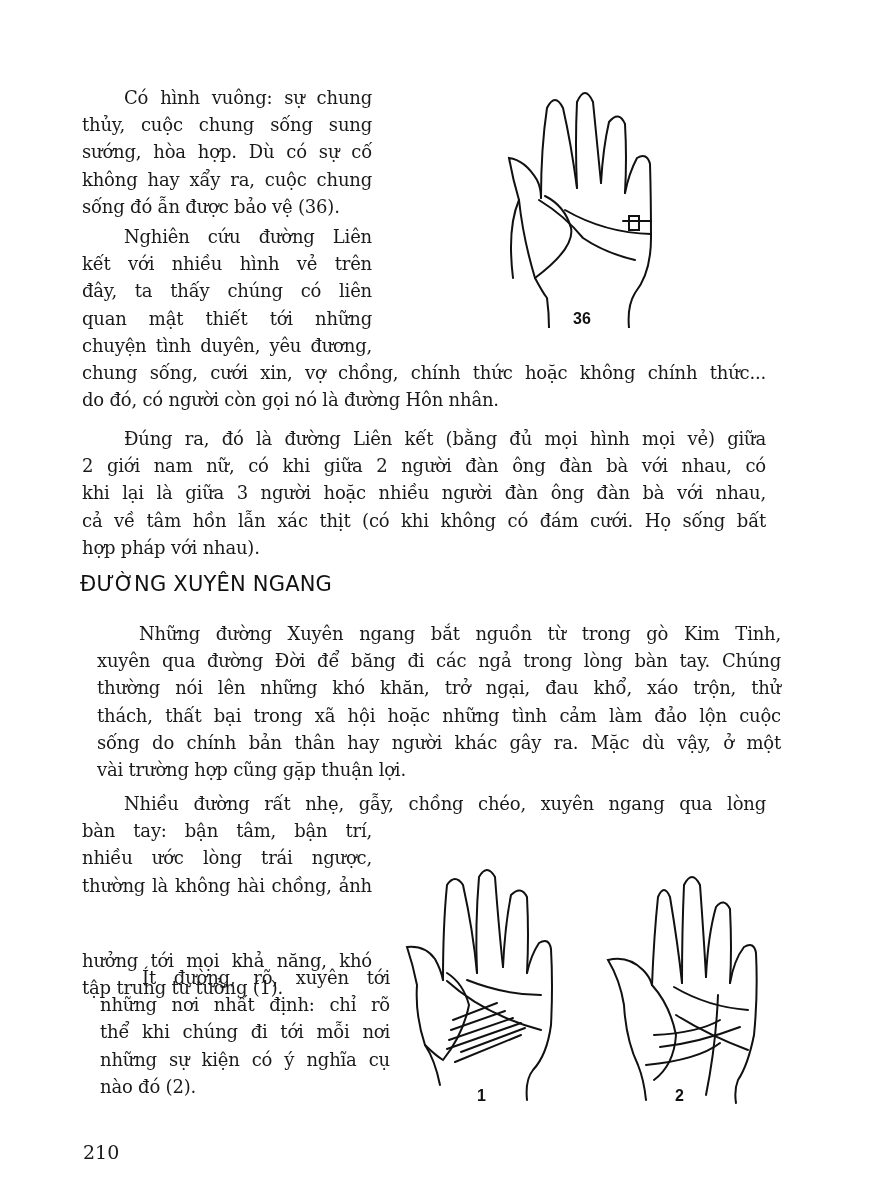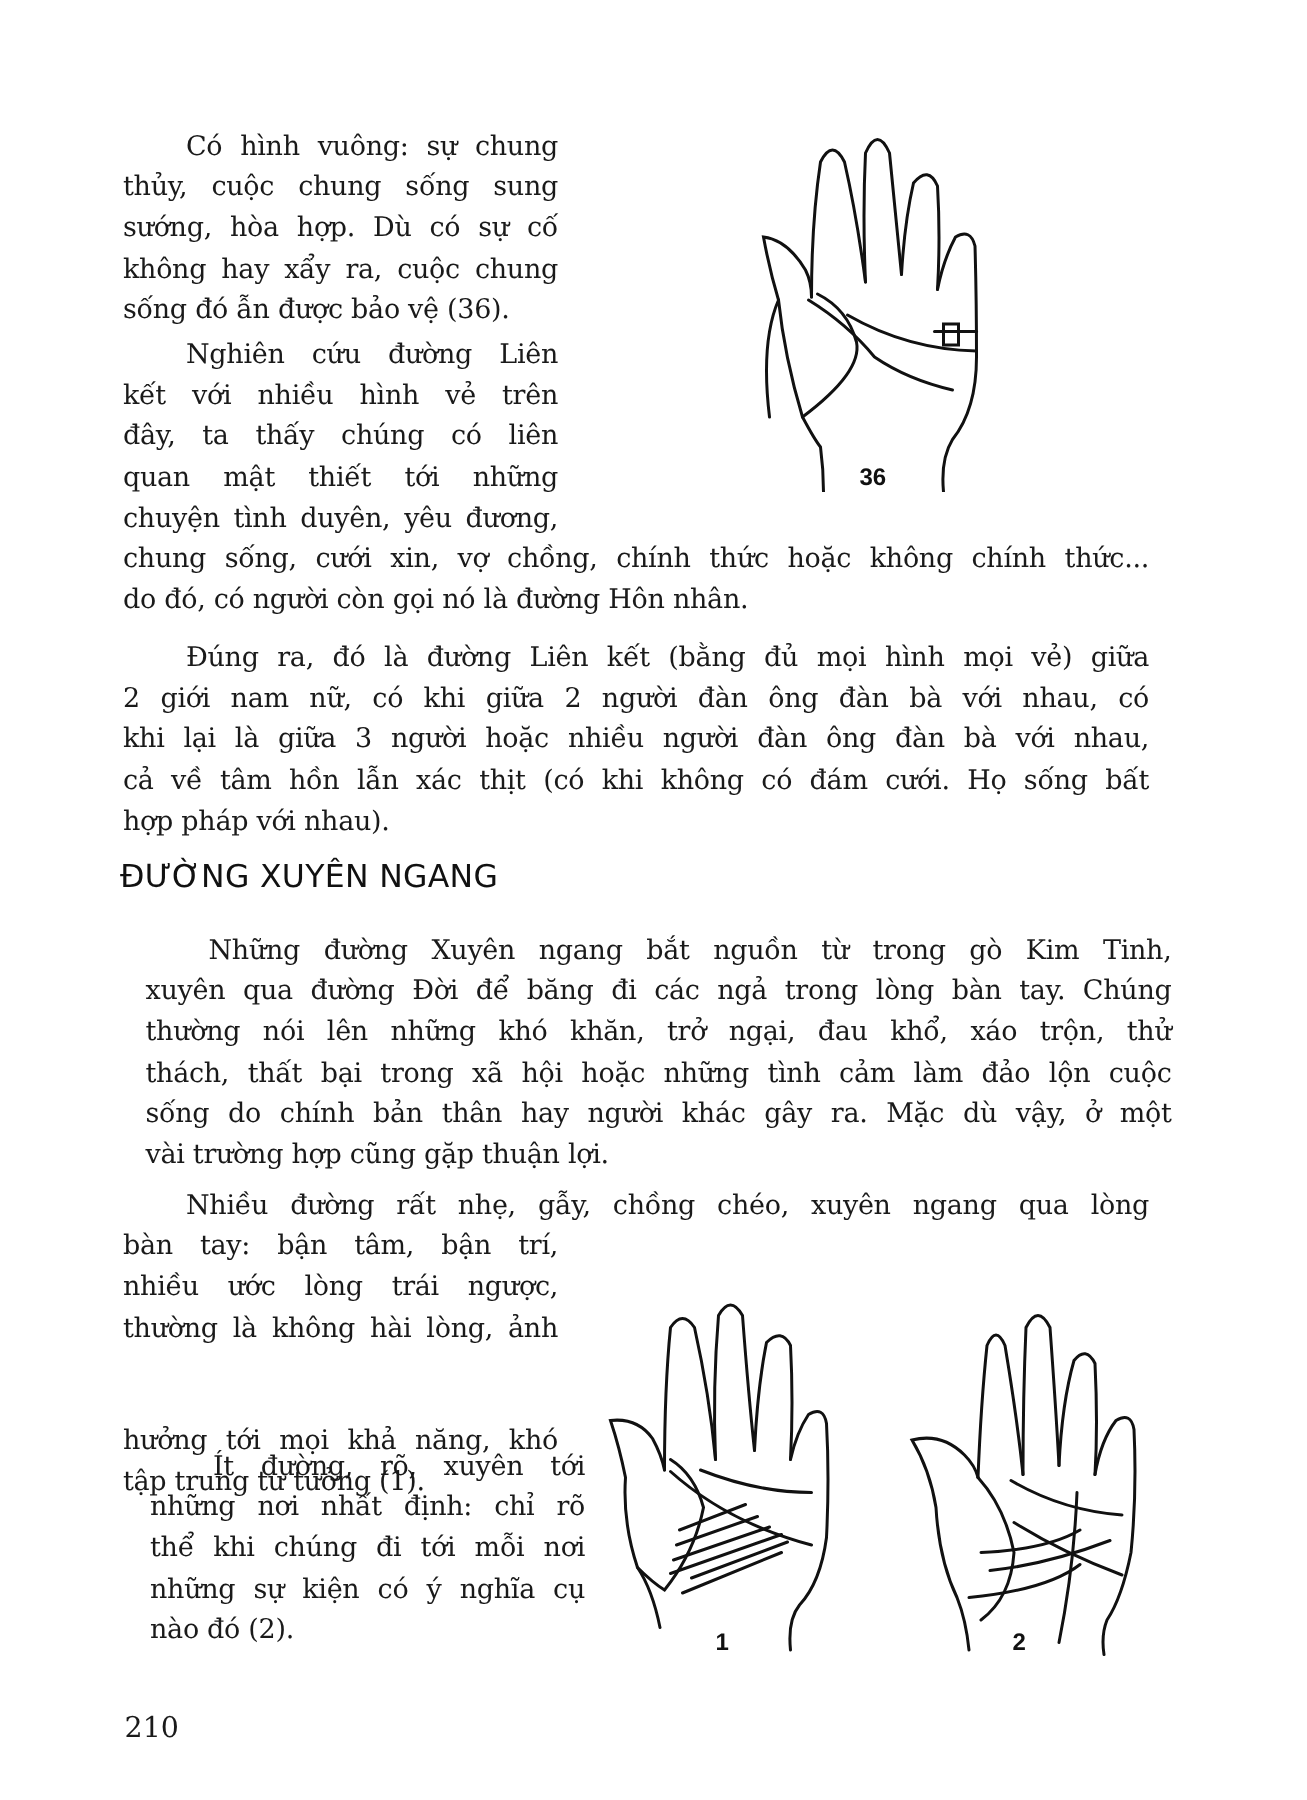--- a/index.html
+++ b/index.html
@@ -88,21 +88,21 @@
   <span class="line">thách, thất bại trong xã hội hoặc những tình cảm làm đảo lộn cuộc</span>
   <span class="line">sống do chính bản thân hay người khác gây ra. Mặc dù vậy, ở một</span>
   <span class="line last">vài trường hợp cũng gặp thuận lợi.</span>
 </div>
 
 <div class="txt" style="left:82px; top:790px; width:684px;">
 
   <span class="line indent">Nhiều đường rất nhẹ, gẫy, chồng chéo, xuyên ngang qua lòng</span>
   <span class="line" style="width:290px;">bàn tay: bận tâm, bận trí,</span>
   <span class="line" style="width:290px;">nhiều ước lòng trái ngược,</span>
-  <span class="line" style="width:290px;">thường là không hài lòng, ảnh</span>
+  <span class="line" style="width:290px;">thường là không hài chồng, ảnh</span>
   <span class="line" style="width:290px;margin-top:48px;">hưởng tới mọi khả năng, khó</span>
   <span class="line last" style="width:290px;">tập trung tư tưởng (1).</span>
 </div>
 
 <div class="txt" style="left:100px; top:964px; width:290px;">
   <span class="line indent">Ít đường, rõ, xuyên tới</span>
   <span class="line">những nơi nhất định: chỉ rõ</span>
   <span class="line">thể khi chúng đi tới mỗi nơi</span>
   <span class="line">những sự kiện có ý nghĩa cụ</span>
   <span class="line last">nào đó (2).</span>

